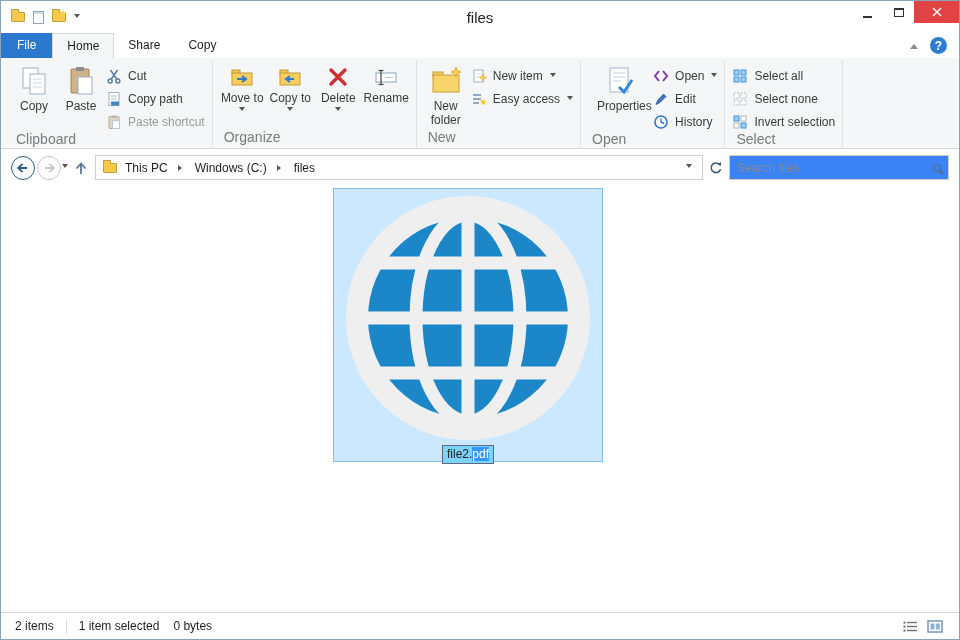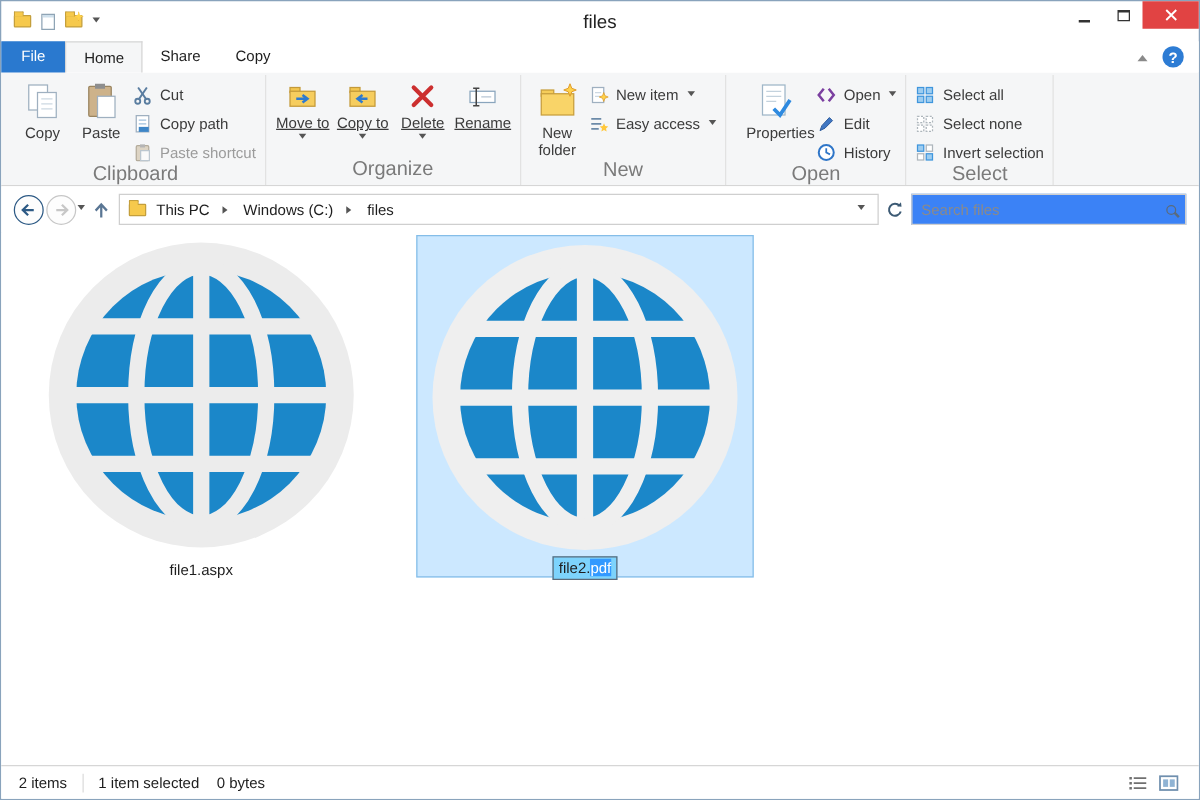--- a/index.html
+++ b/index.html
@@ -33,25 +33,25 @@
   .tab-right { position: absolute; right: 12px; top: 4px; display: flex; gap: 12px; align-items: center; }
   .chevron-up { width: 0; height: 0; border: 4px solid transparent; border-bottom: 5px solid #8a8a8a; margin-bottom: 3px; }
   .help-badge { width: 17px; height: 17px; border-radius: 50%; background: #2d7cd4; color: #fff; font-size: 12px; font-weight: bold; display: flex; align-items: center; justify-content: center; }
 
   
   .ribbon { height: 91px; background: #f5f6f7; border-bottom: 1px solid #d6d6d6; display: flex; padding: 2px 0 0 4px; flex: 0 0 auto; }
   .rgroup { display: flex; flex-direction: column; padding: 0 3px; }
   .rgroup + .rgroup { border-left: 1px solid #e2e2e2; }
   .rgroup-end { border-right: 1px solid #e2e2e2; }
   .rgroup-content { flex: 1; display: flex; align-items: flex-start; padding: 3px 4px 0; gap: 3px; }
-  .rgroup-label { text-align: center; color: #7a7a7a; font-size: 16px; padding: 0 8px 3px; }
+  .rgroup-label { text-align: left; color: #7a7a7a; font-size: 14px; padding: 0 8px 3px; }
   .btn-large { width: 44px; display: flex; flex-direction: column; align-items: center; gap: 3px; padding-top: 2px; color: #3b3b3b; }
   .btn-large span { text-align: center; line-height: 1.15; max-width: 44px; }
   .btn-wide { width: 62px; }
-  .btn-med { width: 45px; display: flex; flex-direction: column; align-items: center; gap: 2px; padding-top: 2px; color: #3b3b3b; text-decoration: underline; }
+  .btn-med { width: 45px; display: flex; flex-direction: column; align-items: center; gap: 2px; padding-top: 2px; color: #3b3b3b; }
   .small-col { display: flex; flex-direction: column; gap: 5px; padding-top: 4px; }
   .btn-small { display: flex; align-items: center; gap: 6px; color: #3b3b3b; height: 18px; white-space: nowrap; }
   .btn-small.disabled { color: #9b9b9b; }
   .btn-small .caret-d { margin-left: 1px; }
 
   
   .navrow { height: 37px; display: flex; align-items: center; padding: 0 10px 0 9px; gap: 0; background: #fff; flex: 0 0 auto; justify-content: flex-end; }
   .addrbox { height: 25px; border: 1px solid #cfcfcf; display: flex; align-items: center; flex: 1; margin-left: 4px; background: #fff; padding: 0 4px 0 7px; gap: 7px; }
   .addr-crumbs { display: flex; align-items: center; gap: 9px; flex: 1; }
   .crumb { padding: 0 1px; white-space: nowrap; }
@@ -383,34 +383,20 @@
     </div>
 
     <div class="searchbox">
       <input type="text" placeholder="Search files" style="">
       <span class="magnifier"></span>
     </div>
   </div>
 
   <div class="content">
 
-    <div class="tile tile1">
-      <svg width="250" height="250" viewBox="0 0 250 250">
-        <circle cx="125" cy="125" r="122" fill="#ececec"></circle>
-        <circle cx="125" cy="125" r="100" fill="#1b87c9"></circle>
-        <g stroke="#ececec" stroke-width="13" fill="none">
-          <line x1="125" y1="22" x2="125" y2="228"></line>
-          <ellipse cx="125" cy="125" rx="52" ry="103"></ellipse>
-          <line x1="22" y1="125" x2="228" y2="125"></line>
-          <line x1="30" y1="70" x2="220" y2="70"></line>
-          <line x1="30" y1="180" x2="220" y2="180"></line>
-        </g>
-      </svg>
-      <span class="fname">file1.aspx</span>
-    </div>
 
     <div class="tile tile2">
       <svg width="250" height="250" viewBox="0 0 250 250">
         <circle cx="125" cy="125" r="122" fill="#efefef"></circle>
         <circle cx="125" cy="125" r="100" fill="#1b87c9"></circle>
         <g stroke="#efefef" stroke-width="13" fill="none">
           <line x1="125" y1="22" x2="125" y2="228"></line>
           <ellipse cx="125" cy="125" rx="52" ry="103"></ellipse>
           <line x1="22" y1="125" x2="228" y2="125"></line>
           <line x1="30" y1="70" x2="220" y2="70"></line>

